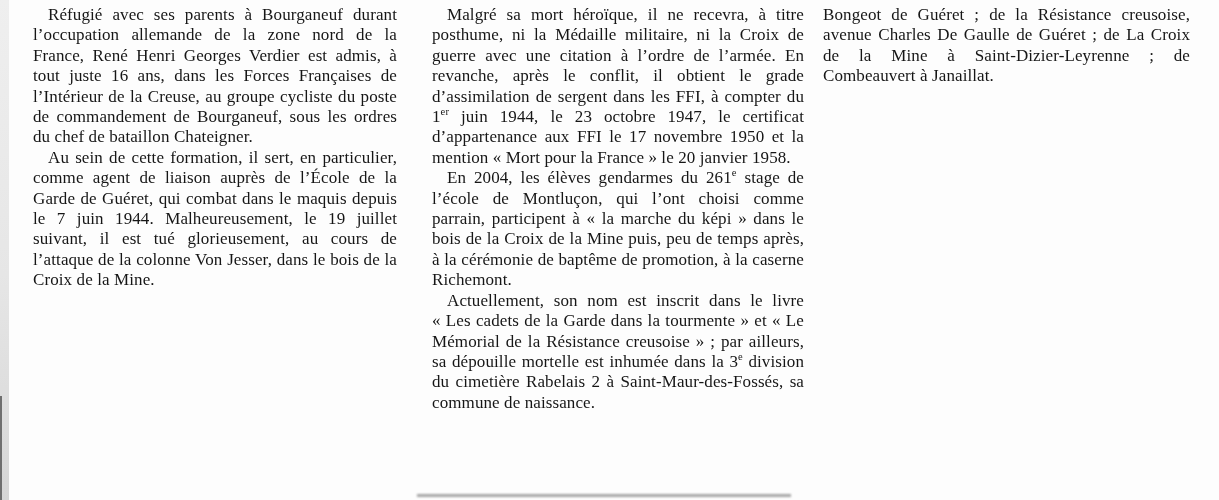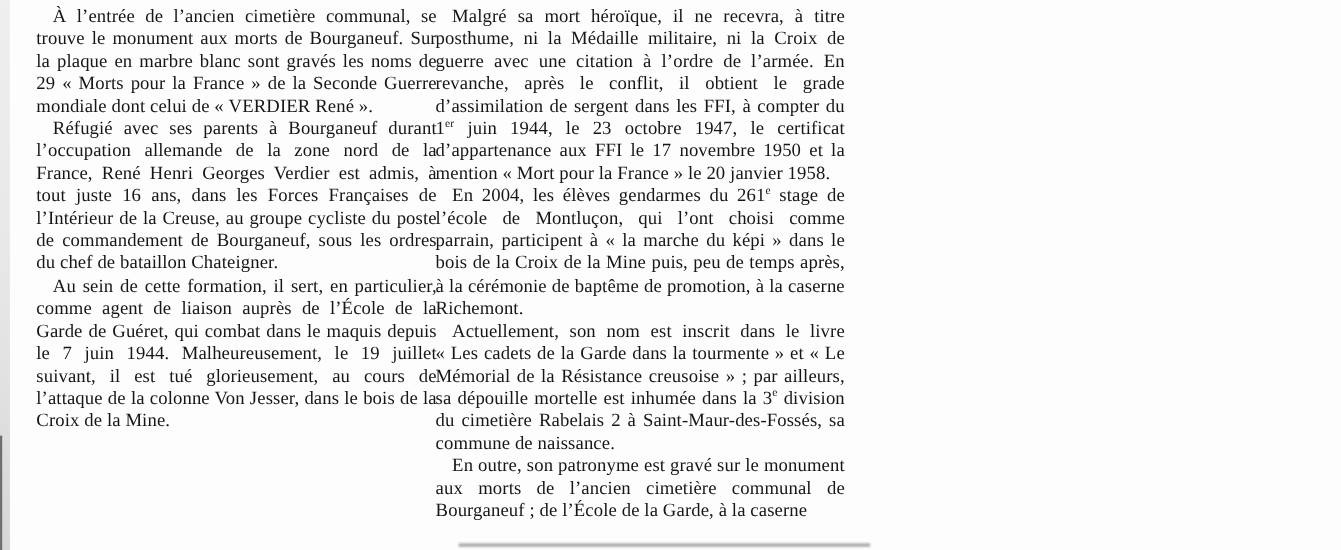--- a/index.html
+++ b/index.html
@@ -20,21 +20,21 @@
   }
   .col {
     position: absolute;
     top: 5px;
     text-align: justify;
     font-size: 17px;
     line-height: 20.4px;
     letter-spacing: 0.1px;
   }
   .col-1 { left: 33px;  width: 364px; }
-  .col-2 { left: 396px; width: 372px; }
+  .col-2 { left: 432px; width: 372px; }
   .col-3 { left: 823px; width: 367px; }
   .col p {
     margin: 0;
     text-indent: 15px;
   }
   .col p.no-indent { text-indent: 0; }
   .col sup {
     font-size: 62%;
     line-height: 0;
     vertical-align: super;
@@ -61,27 +61,26 @@
   }
 </style>
 </head>
 <body>
 
 <div class="page">
   <div class="edge-strip"></div>
   <div class="edge-line"></div>
 
   <div class="col col-1">
-      <p>À l’entrée de l’ancien cimetière communal, se trouve le monument aux morts de Bourganeuf. Sur la plaque en marbre blanc sont gravés les noms de 29 «&nbsp;Morts pour la France&nbsp;» de la Seconde Guerre mondiale dont celui de «&nbsp;VERDIER René&nbsp;».</p>
       <p>Réfugié avec ses parents à Bourganeuf durant l’occupation allemande de la zone nord de la France, René Henri Georges Verdier est admis, à tout juste 16&nbsp;ans, dans les Forces Françaises de l’Intérieur de la Creuse, au groupe cycliste du poste de commandement de Bourganeuf, sous les ordres du chef de bataillon Chateigner.</p>
       <p>Au sein de cette formation, il sert, en particulier, comme agent de liaison auprès de l’École de la Garde de Guéret, qui combat dans le maquis depuis le 7&nbsp;juin 1944. Malheureusement, le 19&nbsp;juillet suivant, il est tué glorieusement, au cours de l’attaque de la colonne Von Jesser, dans le bois de la Croix de la Mine.</p>
     </div>
   <div class="col col-2">
       <p>Malgré sa mort héroïque, il ne recevra, à titre posthume, ni la Médaille militaire, ni la Croix de guerre avec une citation à l’ordre de l’armée. En revanche, après le conflit, il obtient le grade d’assimilation de sergent dans les FFI, à compter du 1<sup>er</sup> juin 1944, le 23 octobre 1947, le certificat d’appartenance aux FFI le 17 novembre 1950 et la mention «&nbsp;Mort pour la France&nbsp;» le 20 janvier 1958.</p>
       <p>En 2004, les élèves gendarmes du 261<sup>e</sup> stage de l’école de Montluçon, qui l’ont choisi comme parrain, participent à «&nbsp;la marche du képi&nbsp;» dans le bois de la Croix de la Mine puis, peu de temps après, à la cérémonie de baptême de promotion, à la caserne Richemont.</p>
       <p>Actuellement, son nom est inscrit dans le livre «&nbsp;Les cadets de la Garde dans la tourmente&nbsp;» et «&nbsp;Le Mémorial de la Résistance creusoise&nbsp;»&nbsp;; par ailleurs, sa dépouille mortelle est inhumée dans la 3<sup>e</sup> division du cimetière Rabelais 2 à Saint-Maur-des-Fossés, sa commune de naissance.</p>
-      <p>En outre, son patronyme est gravé sur le monument aux morts de l’ancien cimetière communal de Bourganeuf&nbsp;; de l’École de la Garde, à la caserne</p>
     </div>
   <div class="col col-3">
+      <p class="no-indent">Bongeot de Guéret&nbsp;; de la Résistance creusoise, avenue Charles De Gaulle de Guéret&nbsp;; de La Croix de la Mine à Saint-Dizier-Leyrenne&nbsp;; de Combeauvert à Janaillat.</p>
     </div>
 
   <div class="cutoff-line"></div>
 </div>
 
 </body></html>

